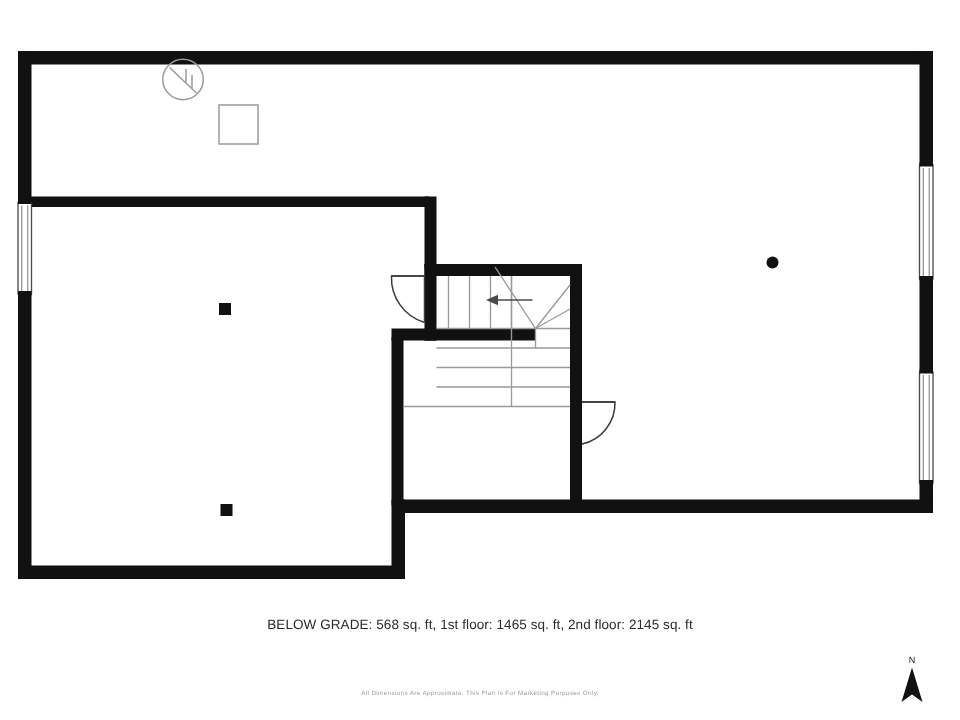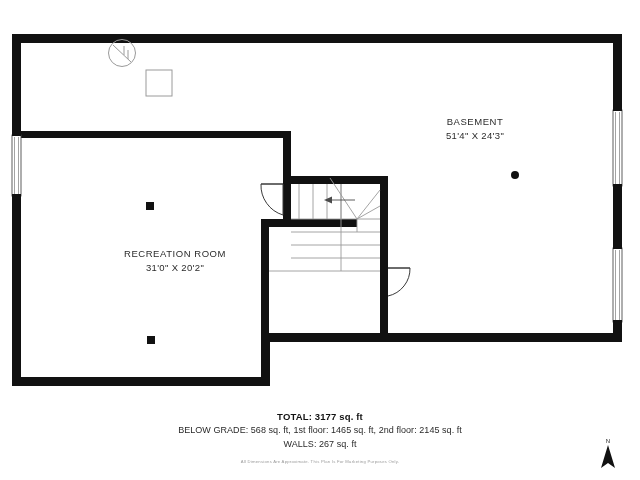--- a/index.html
+++ b/index.html
@@ -235,34 +235,24 @@
     <g>
       <rect x="147" y="336" width="8" height="8" fill="#111111"></rect>
     </g>
 
     <g>
       <circle cx="515" cy="175" r="4" fill="#111111"></circle>
     </g>
 
   </svg>
 
-  <div class="room-label" id="label-basement">
-    <span class="room-name">BASEMENT</span>
-    <span class="room-dims">51'4" X 24'3"</span>
-  </div>
-
-  <div class="room-label" id="label-recreation">
-    <span class="room-name">RECREATION ROOM</span>
-    <span class="room-dims">31'0" X 20'2"</span>
-  </div>
+
 
   <div id="summary-block">
-    <div class="summary-total">TOTAL: 3177 sq. ft</div>
     <div class="summary-line">BELOW GRADE: 568 sq. ft, 1st floor: 1465 sq. ft, 2nd floor: 2145 sq. ft</div>
-    <div class="summary-line">WALLS: 267 sq. ft</div>
   </div>
 
   <div id="disclaimer">All Dimensions Are Approximate. This Plan Is For Marketing Purposes Only.</div>
 
   <div id="north-indicator">
     <span id="north-letter">N</span>
     <svg id="north-arrow-svg" width="16" height="24" viewBox="0 0 16 24">
       <path d="M 8 0 L 15 23 L 8 18 L 1 23 Z" fill="#111111"></path>
     </svg>
   </div>

